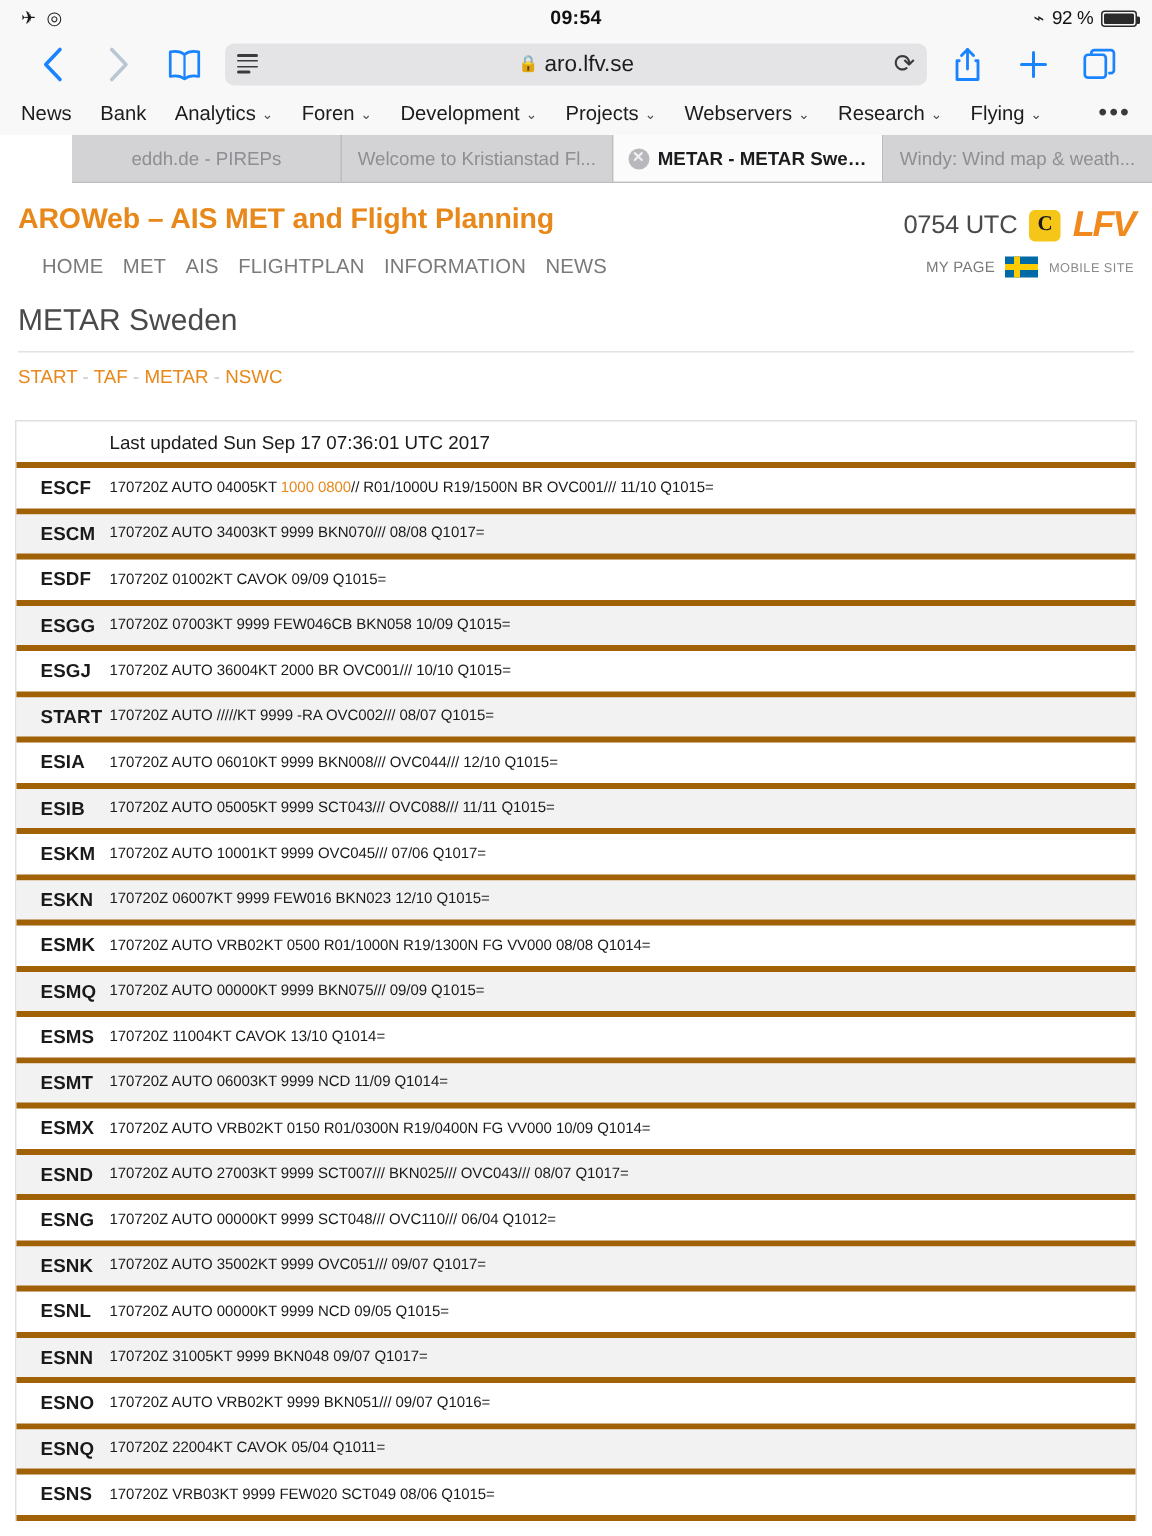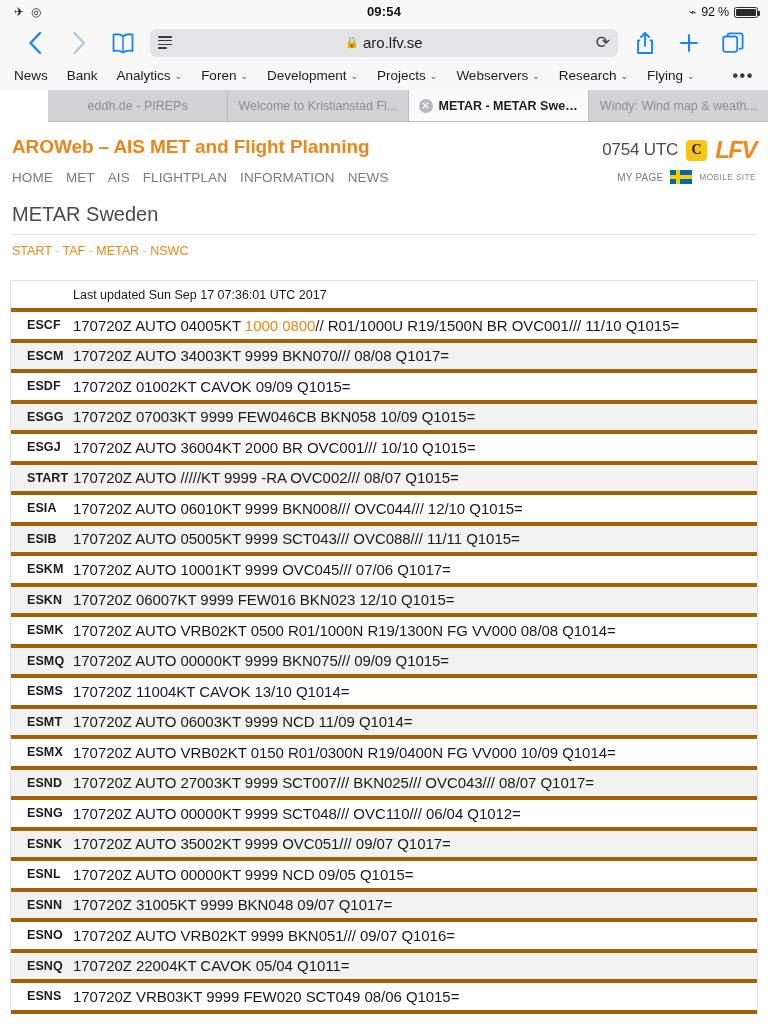--- a/index.html
+++ b/index.html
@@ -173,22 +173,22 @@
     color: #1a1a1a; font-size: 14px; font-weight: 700;
     display:flex; align-items:center; justify-content:center;
     font-family: "Liberation Serif", serif;
   }
   .lfv {
     font-size: 24px; font-weight: 700; color: #f08a1e;
     font-style: italic; letter-spacing: -1.5px; line-height: 1;
   }
 
   .navrow {
-    display: flex; align-items: flex-start; justify-content: space-between;
-    padding: 8px 12px 0 12px;
+    display: flex; align-items: flex-end; justify-content: space-between;
+    padding: 8px 12px 0 28px;
   }
   .navlinks { display: flex; gap: 13px; }
   .navlinks span {
     font-size: 13.5px; color: #7a7a7a; letter-spacing: .1px;
   }
   .navright { display: flex; align-items: center; gap: 7px; }
   .mypage { font-size: 10px; color: #7a7a7a; letter-spacing: .2px; }
   .seflag {
     width: 22px; height: 14px; background: #006aa7; position: relative;
     display: inline-block;
@@ -231,21 +231,21 @@
     width: 62px;
     flex: none;
     text-align: left;
     padding-left: 16px;
     font-size: 12.5px;
     font-weight: 700;
     color: #1a1a1a;
     letter-spacing: .1px;
   }
   .metar-txt {
-    font-size: 15px;
+    font-size: 10px;
     color: #1a1a1a;
     letter-spacing: -0.05px;
     white-space: nowrap;
     text-align: right;
   }
   .metar-txt .hl { color: #e8881a; }
   .last-updated { font-size: 12.5px; color: #1a1a1a; }
 </style>
 </head>
 <body>

